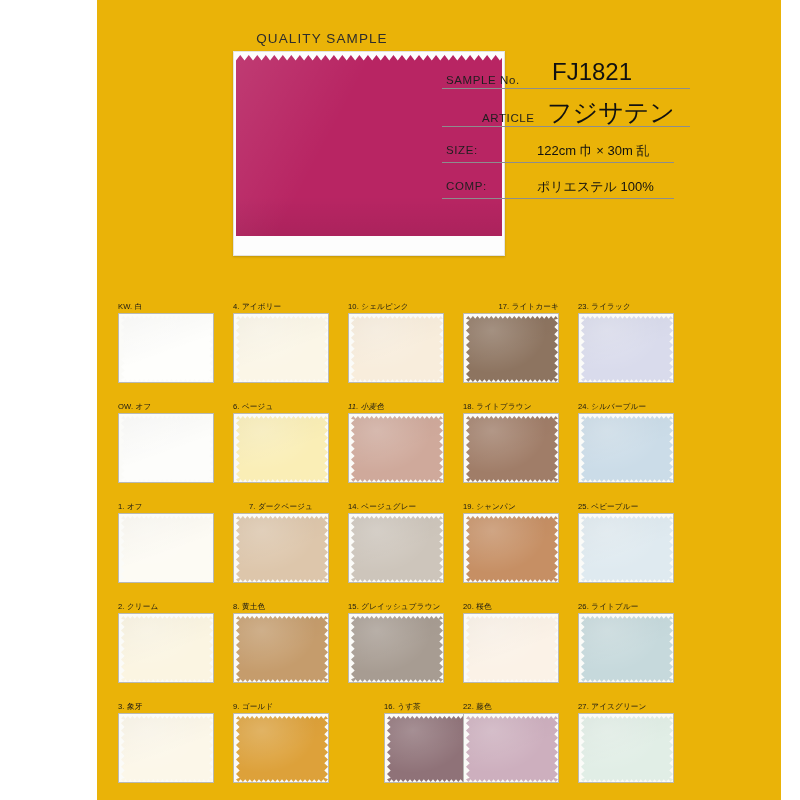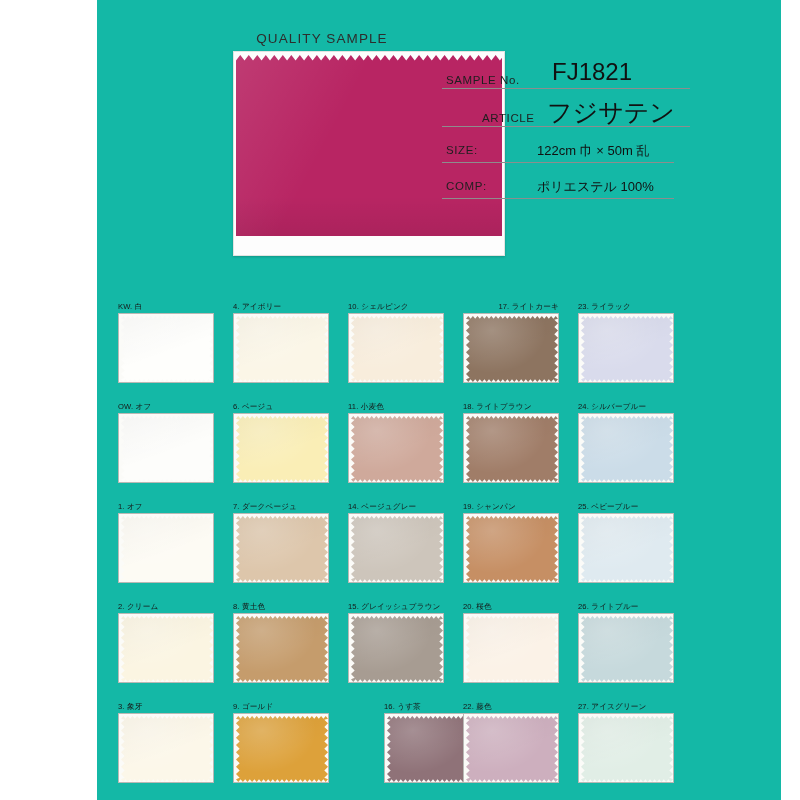--- a/index.html
+++ b/index.html
@@ -4,21 +4,21 @@
 <style>
   html,body{margin:0;padding:0;}
   body{
     width:800px;height:800px;overflow:hidden;
     background:#ffffff;
     font-family:"Liberation Sans","DejaVu Sans",sans-serif;
     -webkit-font-smoothing:antialiased;
   }
   #card{
     position:absolute;left:97px;top:0;width:684px;height:800px;
-    background:#14b8a6;
+    background:#eab308;
   }
   
   #quality-title{
     position:absolute;left:115px;top:31px;width:220px;
     text-align:center;
     font-size:13.5px;letter-spacing:1.1px;color:#2d2d2d;
     font-family:"Liberation Sans","DejaVu Sans",sans-serif;
   }
   
   #main-swatch-wrap{
@@ -125,21 +125,21 @@
         <div class="spec-value" style="left: 110px; top: 0px; font-size: 24px;">FJ1821</div>
         <div class="spec-rule" style="width: 248px; top: 30px;"></div>
       </div>
       <div class="spec-row" style="top: 96px;">
         <div class="spec-label" style="top: 16px; margin-left: 36px;">ARTICLE</div>
         <div class="spec-value" style="left: 105px; top: 0px; font-size: 25px;">フジサテン</div>
         <div class="spec-rule" style="width: 248px; top: 30px;"></div>
       </div>
       <div class="spec-row" style="top: 142px;">
         <div class="spec-label" style="top: 2px;">SIZE:</div>
-        <div class="spec-value" style="left: 95px; top: 0px; font-size: 13px;">122cm 巾 × 50m 乱</div>
+        <div class="spec-value" style="left: 95px; top: 0px; font-size: 13px;">122cm 巾 × 30m 乱</div>
         <div class="spec-rule" style="width: 232px; top: 20px;"></div>
       </div>
       <div class="spec-row" style="top: 178px;">
         <div class="spec-label" style="top: 2px;">COMP:</div>
         <div class="spec-value" style="left: 95px; top: 0px; font-size: 13px;">ポリエステル 100%</div>
         <div class="spec-rule" style="width: 232px; top: 20px;"></div>
       </div>
     </div>
 
   <div id="grid">
@@ -178,21 +178,21 @@
         <div class="cell-box">
           <div class="cell-fabric" style="background: rgb(253, 253, 251);"></div>
         </div>
       </div>
       <div class="cell" style="left: 136px; top: 402px;">
         <div class="cell-label">6. ベージュ</div>
         <div class="cell-box">
           <div class="cell-fabric" style="background: rgb(250, 238, 182);"></div>
         </div>
       </div>
-      <div class="cell" style="left: 251px; top: 402px;">
+      <div class="cell" style="left: 251px; top: 402px; font-style: italic;">
         <div class="cell-label">11. 小麦色</div>
         <div class="cell-box">
           <div class="cell-fabric" style="background: rgb(207, 169, 155);"></div>
         </div>
       </div>
       <div class="cell" style="left: 366px; top: 402px;">
         <div class="cell-label">18. ライトブラウン</div>
         <div class="cell-box">
           <div class="cell-fabric" style="background: rgb(160, 125, 104);"></div>
         </div>
@@ -202,21 +202,21 @@
         <div class="cell-box">
           <div class="cell-fabric" style="background: rgb(203, 220, 232);"></div>
         </div>
       </div>
       <div class="cell" style="left: 21px; top: 502px;">
         <div class="cell-label">1. オフ</div>
         <div class="cell-box">
           <div class="cell-fabric" style="background: rgb(253, 251, 244);"></div>
         </div>
       </div>
-      <div class="cell" style="left: 136px; top: 502px;">
+      <div class="cell" style="left: 136px; top: 502px; text-align: center;">
         <div class="cell-label">7. ダークベージュ</div>
         <div class="cell-box">
           <div class="cell-fabric" style="background: rgb(221, 198, 171);"></div>
         </div>
       </div>
       <div class="cell" style="left: 251px; top: 502px;">
         <div class="cell-label">14. ベージュグレー</div>
         <div class="cell-box">
           <div class="cell-fabric" style="background: rgb(205, 197, 187);"></div>
         </div>

